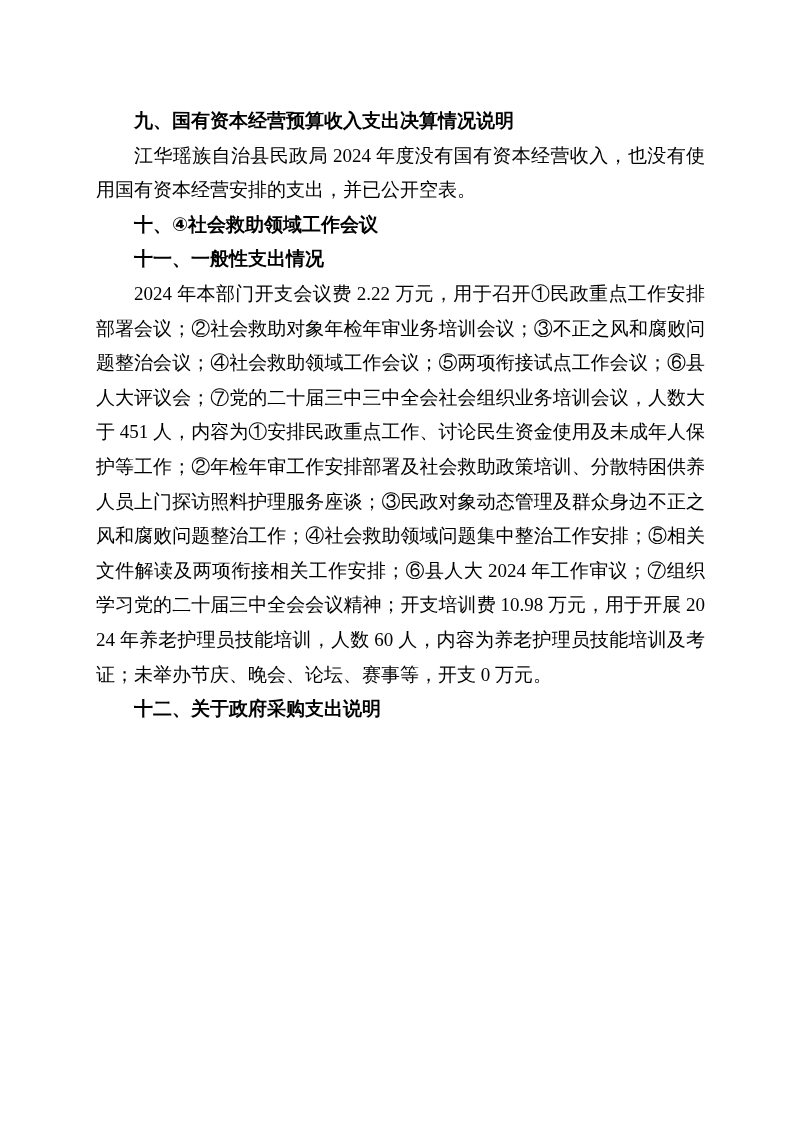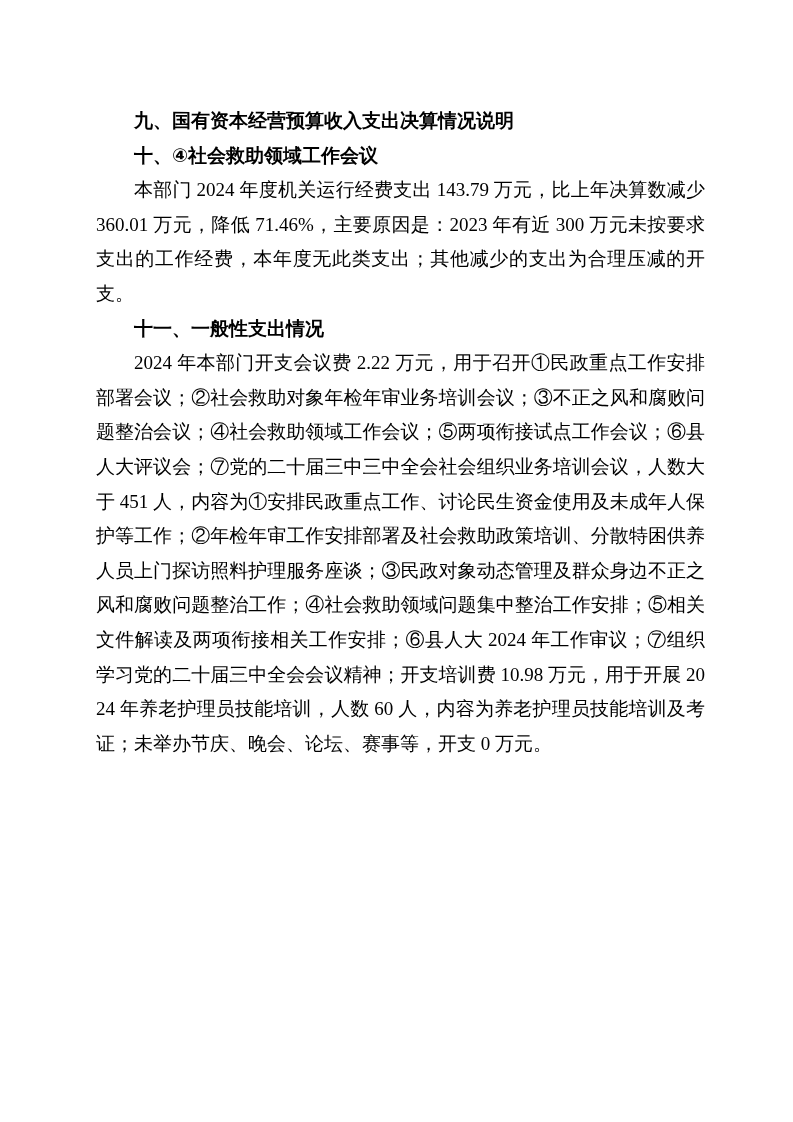--- a/index.html
+++ b/index.html
@@ -46,29 +46,30 @@
   }
 </style>
 </head>
 <body>
 
 <div class="page">
   <div class="doc-body">
 
     <div class="section">
       <div class="section-heading">九、国有资本经营预算收入支出决算情况说明</div>
+      <div class="paragraph">江华瑶族自治县民政局 2024 年度没有国有资本经营收入，也没有使用国有资本经营安排的支出，并已公开空表。</div>
     </div>
 
     <div class="section">
       <div class="section-heading">十、④社会救助领域工作会议</div>
-      <div class="paragraph">本部门 2024 年度机关运行经费支出 143.79 万元，比上年决算数减少 360.01 万元，降低 71.46%，主要原因是：2023 年有近 300 万元未按要求支出的工作经费，本年度无此类支出；其他减少的支出为合理压减的开支。</div>
     </div>
 
     <div class="section">
       <div class="section-heading">十一、一般性支出情况</div>
       <div class="paragraph">2024 年本部门开支会议费 2.22 万元，用于召开①民政重点工作安排部署会议；②社会救助对象年检年审业务培训会议；③不正之风和腐败问题整治会议；④社会救助领域工作会议；⑤两项衔接试点工作会议；⑥县人大评议会；⑦党的二十届三中三中全会社会组织业务培训会议，人数大于 451 人，内容为①安排民政重点工作、讨论民生资金使用及未成年人保护等工作；②年检年审工作安排部署及社会救助政策培训、分散特困供养人员上门探访照料护理服务座谈；③民政对象动态管理及群众身边不正之风和腐败问题整治工作；④社会救助领域问题集中整治工作安排；⑤相关文件解读及两项衔接相关工作安排；⑥县人大 2024 年工作审议；⑦组织学习党的二十届三中全会会议精神；开支培训费 10.98 万元，用于开展 2024 年养老护理员技能培训，人数 60 人，内容为养老护理员技能培训及考证；未举办节庆、晚会、论坛、赛事等，开支 0 万元。</div>
     </div>
 
     <div class="section">
+      <div class="section-heading">十二、关于政府采购支出说明</div>
     </div>
 
   </div>
 </div>
 
 </body></html>

